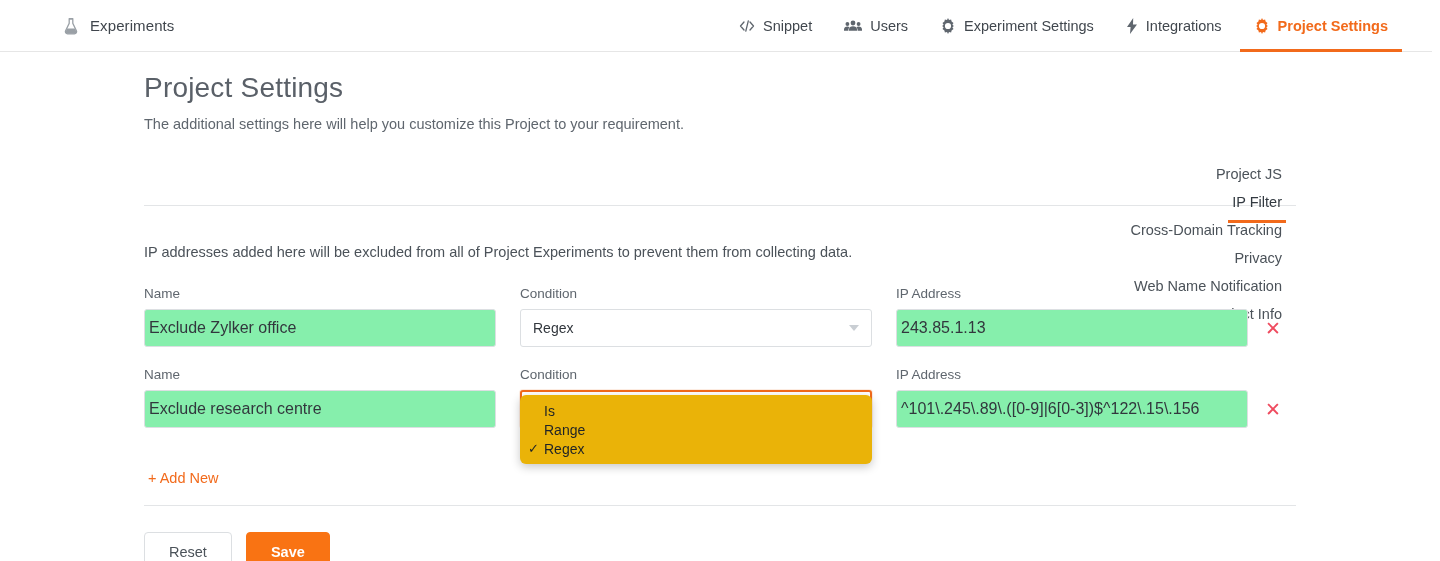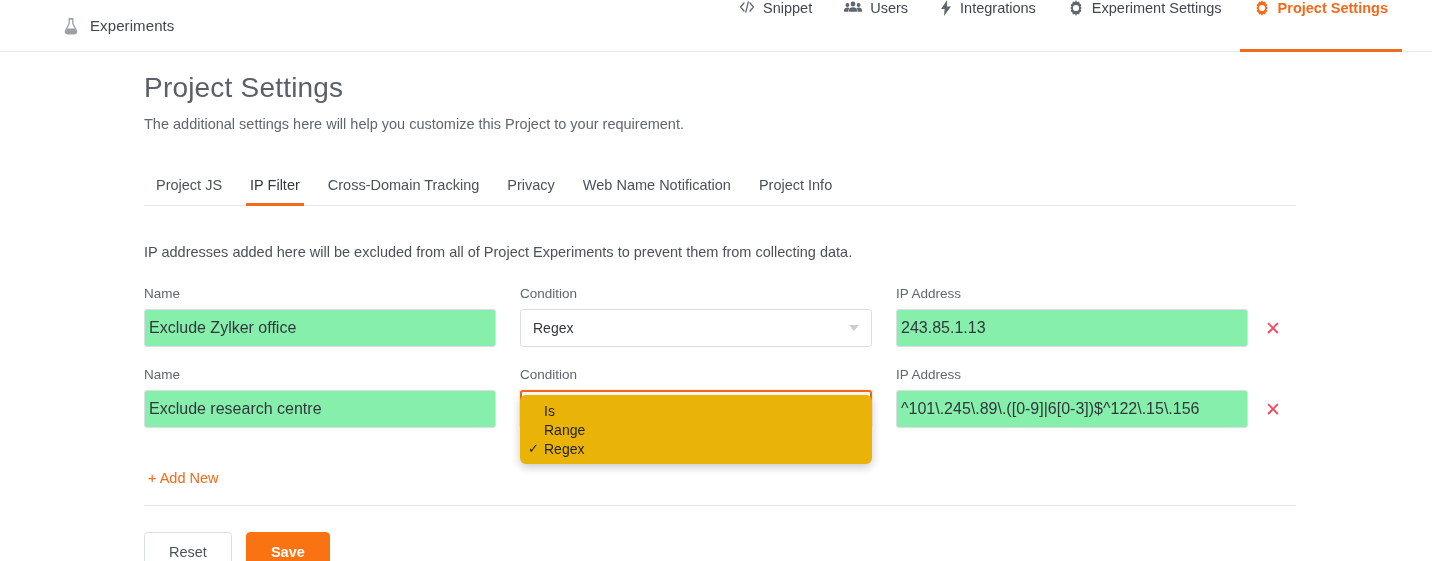--- a/index.html
+++ b/index.html
@@ -36,21 +36,21 @@
   }
   .nav-right {
     margin-left: auto;
     display: flex;
     align-items: stretch;
     height: 52px;
     padding-right: 28px;
   }
   .nav-item {
     display: flex;
-    align-items: flex-start;
+    align-items: center;
     gap: 8px;
     padding: 0 16px;
     font-size: 14.5px;
     color: #41474e;
     cursor: pointer;
     position: relative;
     white-space: nowrap;
   }
   .nav-item .nav-ico { display: flex; align-items: center; }
   .nav-item.active { color: #f26a1b; font-weight: 600; }
@@ -84,20 +84,21 @@
     margin: 0 0 34px 0;
   }
 
   
   .tabs {
     display: flex;
     align-items: flex-end;
     border-bottom: 1px solid #e3e5e7;
     height: 40px;
     margin-bottom: 38px;
+    flex-direction: column;
   }
   .tab {
     font-size: 14.5px;
     color: #4b5259;
     padding: 0 14px 12px 14px;
     cursor: pointer;
     position: relative;
     white-space: nowrap;
   }
   .tab:first-child { padding-left: 12px; }
@@ -297,34 +298,34 @@
           <path d="M9 7.2c2.4 0 4 1.3 4 3v1.6H5v-1.6c0-1.7 1.6-3 4-3z"></path>
           <path d="M3.4 7.6c.9 0 1.6.2 2.1.6-.7.7-1.1 1.6-1.1 2.6v1H0v-1.4c0-1.6 1.4-2.8 3.4-2.8z"></path>
           <path d="M14.6 7.6c2 0 3.4 1.2 3.4 2.8v1.4h-4.4v-1c0-1-.4-1.9-1.1-2.6.5-.4 1.2-.6 2.1-.6z"></path>
         </svg>
       </span>
       <span>Users</span>
     </div>
 
     <div class="nav-item">
       <span class="nav-ico">
+        <svg width="16" height="16" viewBox="0 0 16 16" fill="#5f666e">
+          <path d="M8 0l1 1.9 2.1-.5.5 2.1L13.5 5l-1.1 1.8L13.9 8l-1.5 1.2 1.1 1.8-1.9 1.5-.5 2.1-2.1-.5L8 16l-1-1.9-2.1.5-.5-2.1L2.5 11l1.1-1.8L2.1 8l1.5-1.2L2.5 5l1.9-1.5.5-2.1L7 1.9 8 0zm0 4.9A3.1 3.1 0 1 0 8 11.1 3.1 3.1 0 0 0 8 4.9z"></path>
+        </svg>
+      </span>
+      <span>Experiment Settings</span>
+    </div>
+
+    <div class="nav-item">
+      <span class="nav-ico">
         <svg width="12" height="16" viewBox="0 0 12 16" fill="#5f666e">
           <path d="M7.2 0L1 9h3.6L4 16 11 6.6H7l.2-6.6z"></path>
         </svg>
       </span>
       <span>Integrations</span>
-    </div>
-
-    <div class="nav-item">
-      <span class="nav-ico">
-        <svg width="16" height="16" viewBox="0 0 16 16" fill="#5f666e">
-          <path d="M8 0l1 1.9 2.1-.5.5 2.1L13.5 5l-1.1 1.8L13.9 8l-1.5 1.2 1.1 1.8-1.9 1.5-.5 2.1-2.1-.5L8 16l-1-1.9-2.1.5-.5-2.1L2.5 11l1.1-1.8L2.1 8l1.5-1.2L2.5 5l1.9-1.5.5-2.1L7 1.9 8 0zm0 4.9A3.1 3.1 0 1 0 8 11.1 3.1 3.1 0 0 0 8 4.9z"></path>
-        </svg>
-      </span>
-      <span>Experiment Settings</span>
     </div>
 
     <div class="nav-item active">
       <span class="nav-ico">
         <svg width="16" height="16" viewBox="0 0 16 16" fill="#f26a1b">
           <path d="M8 0l1 1.9 2.1-.5.5 2.1L13.5 5l-1.1 1.8L13.9 8l-1.5 1.2 1.1 1.8-1.9 1.5-.5 2.1-2.1-.5L8 16l-1-1.9-2.1.5-.5-2.1L2.5 11l1.1-1.8L2.1 8l1.5-1.2L2.5 5l1.9-1.5.5-2.1L7 1.9 8 0zm0 4.9A3.1 3.1 0 1 0 8 11.1 3.1 3.1 0 0 0 8 4.9z"></path>
         </svg>
       </span>
       <span>Project Settings</span>
     </div>

